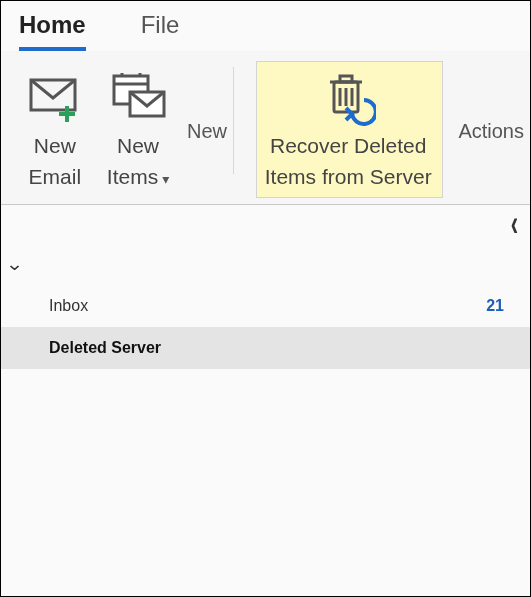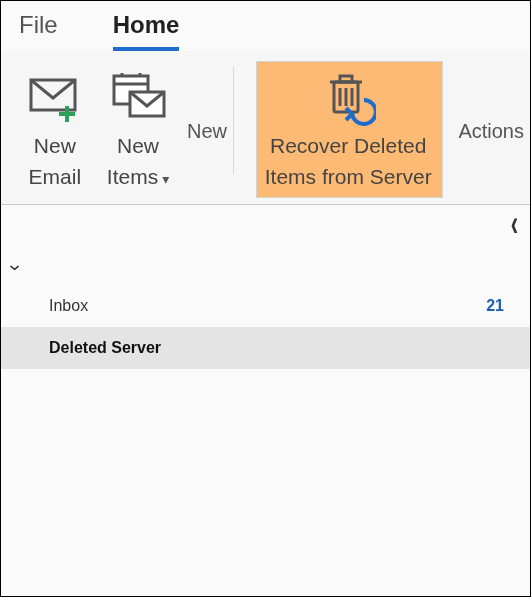--- a/index.html
+++ b/index.html
@@ -55,21 +55,21 @@
     .ribbon-btn {
       display: flex;
       flex-direction: column;
       align-items: center;
       padding: 6px 10px 6px 10px;
       text-align: center;
       border: 1px solid transparent;
       cursor: default;
     }
     .ribbon-btn.highlight {
-      background: #fdba74;
+      background: #fef9c3;
       border: 1px solid #d4d4d4;
       margin: 0 10px;
       padding-left: 8px;
     }
     .ribbon-icon {
       width: 60px;
       height: 60px;
       display: flex;
       align-items: center;
       justify-content: center;
@@ -138,22 +138,22 @@
     .fav-list .item.selected {
       background: #e4e4e4;
       font-weight: 700;
       color: #111;
     }
   </style>
 </head>
 <body>
 
 <div class="menubar">
+  <div class="tab active">Home</div>
   <div class="tab">File</div>
-  <div class="tab active">Home</div>
 </div>
 
 <div class="ribbon">
 
   <div class="ribbon-group new">
     <div class="ribbon-row">
 
       <div class="ribbon-btn">
         <div class="ribbon-icon">
           <svg width="56" height="52" viewBox="0 0 56 52">

